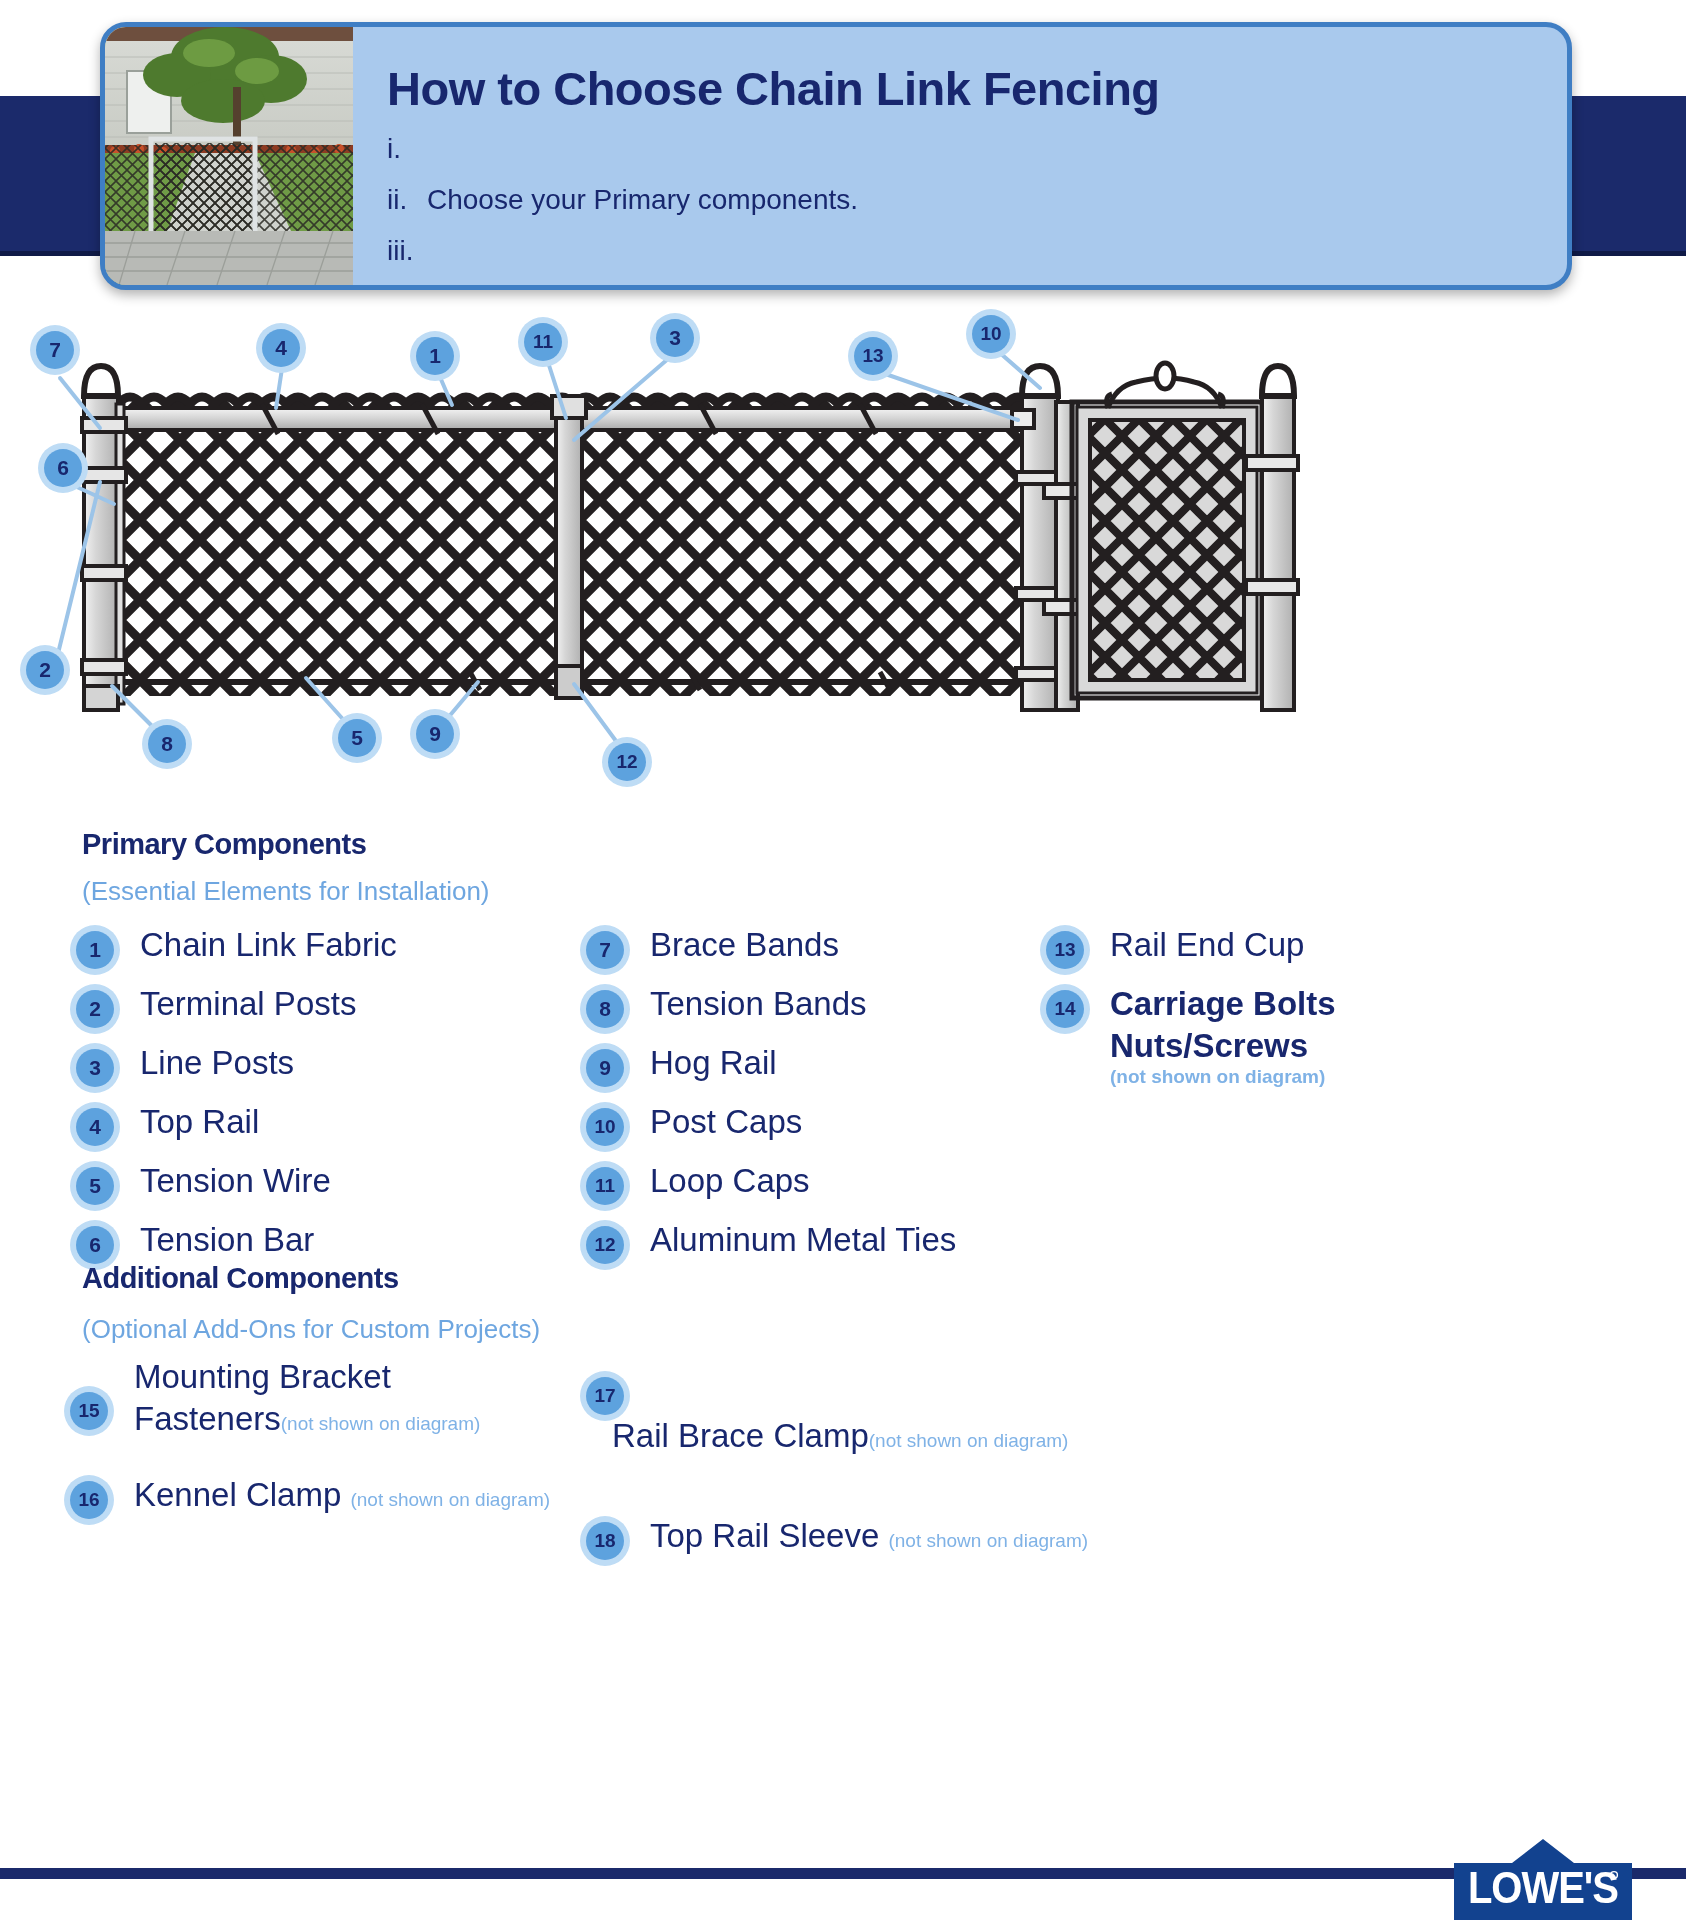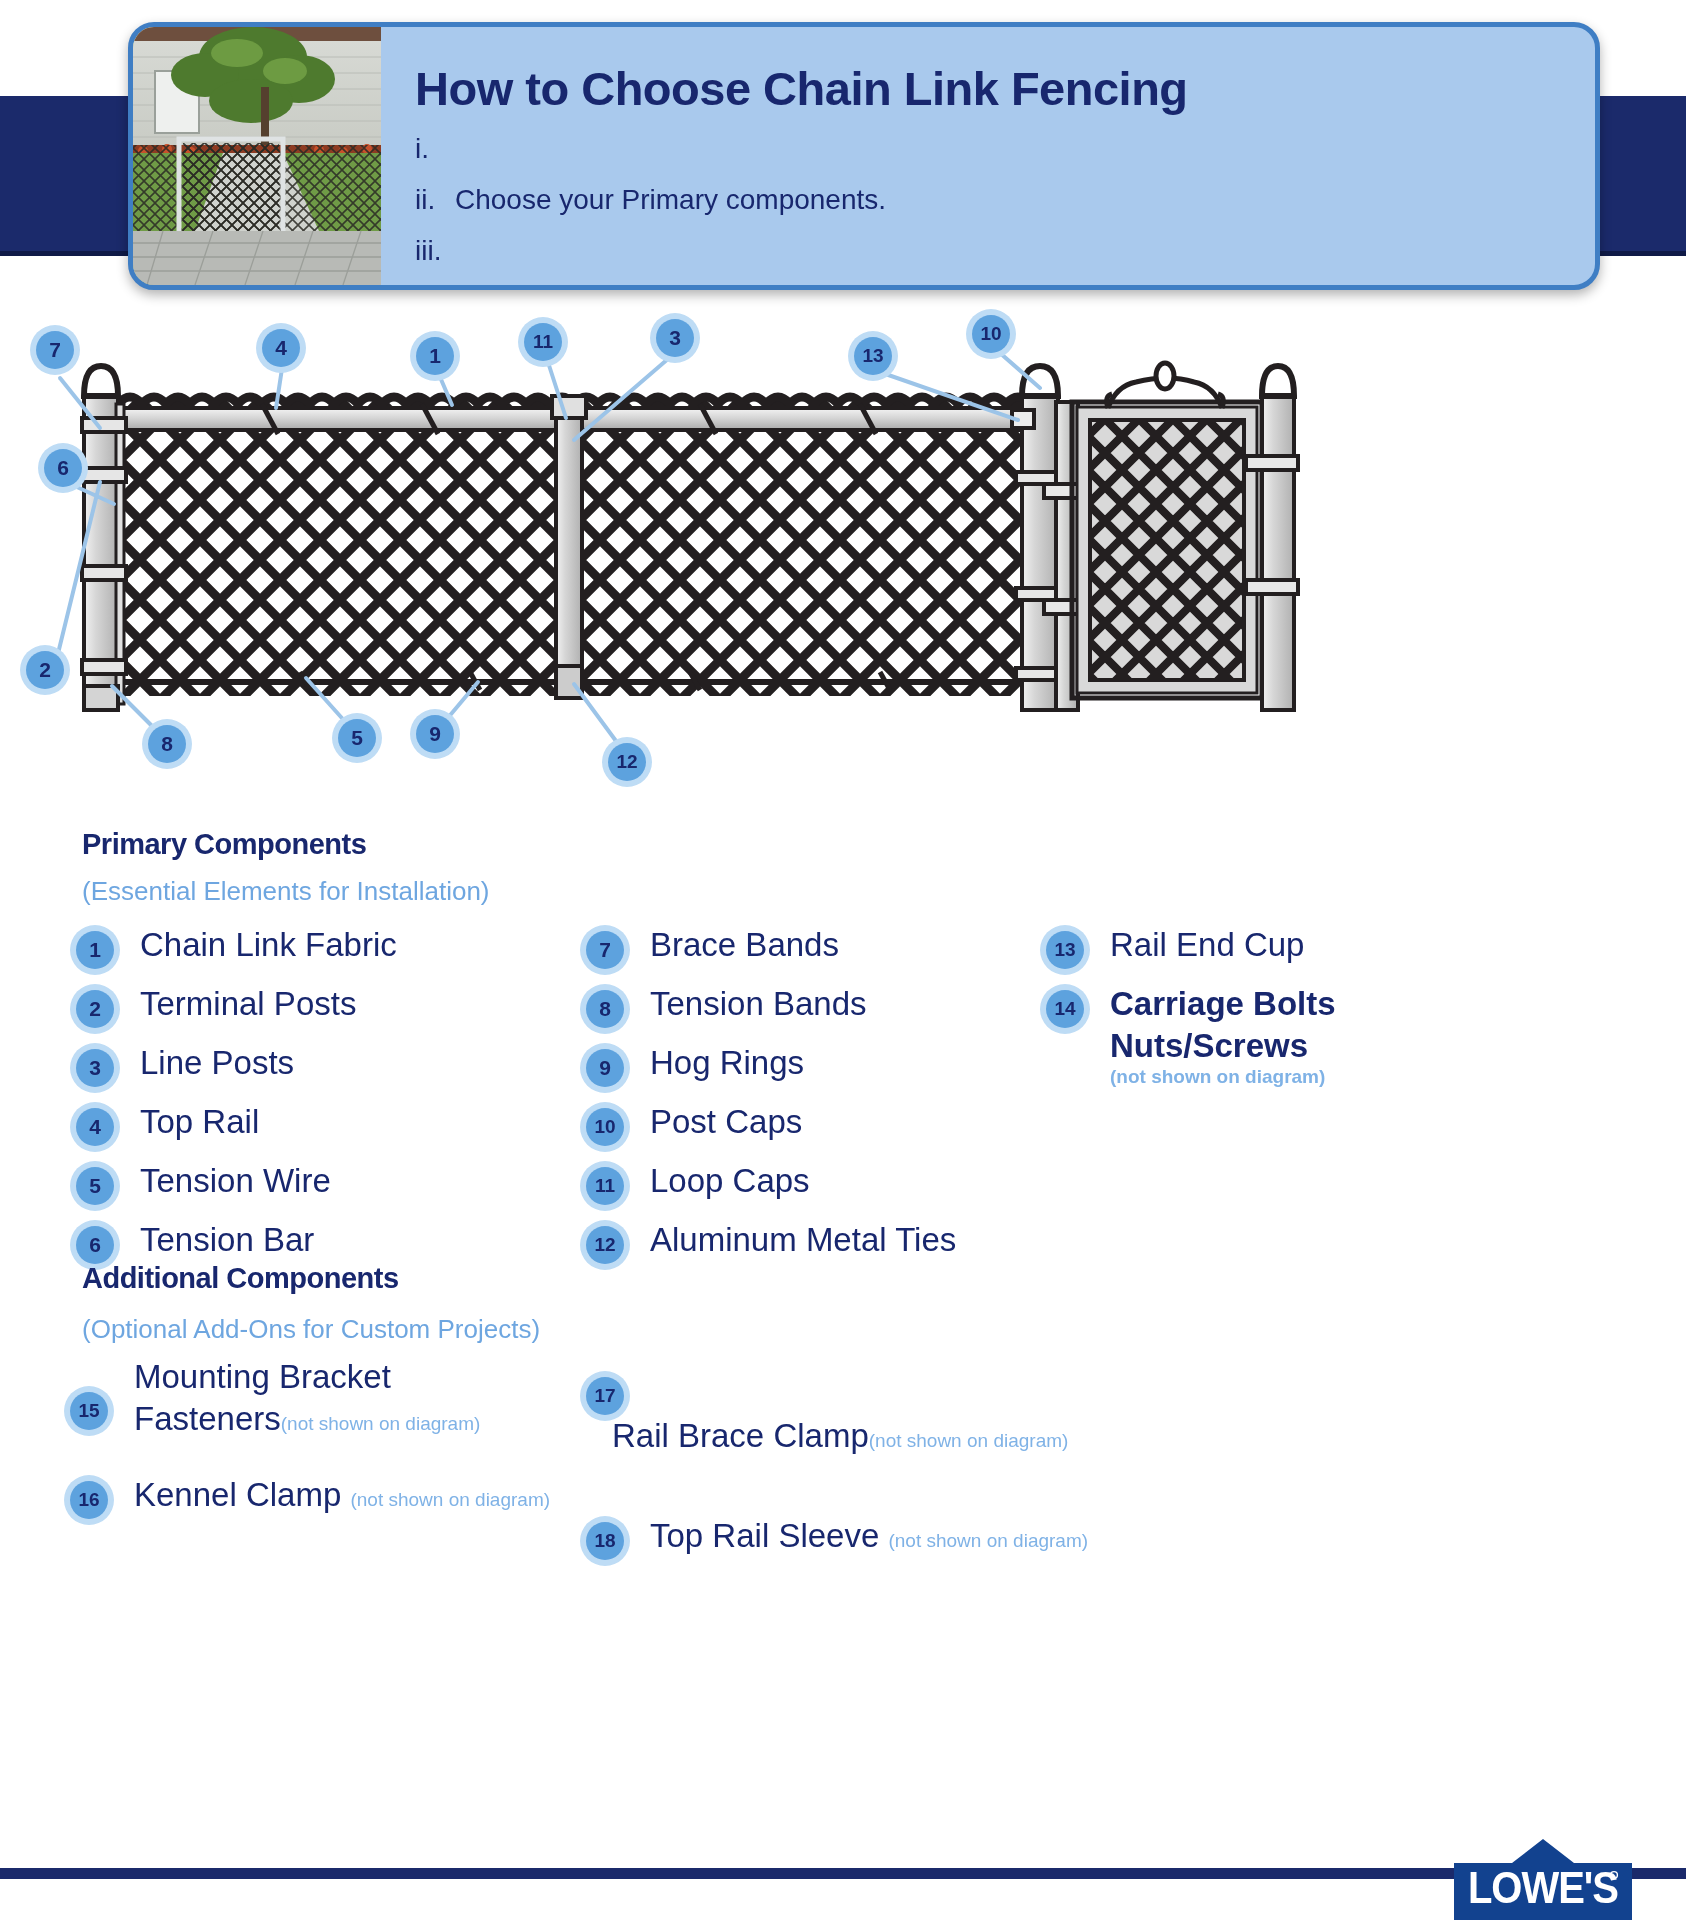--- a/index.html
+++ b/index.html
@@ -38,21 +38,20 @@
     position: absolute;
     left: 100px;
     top: 22px;
     width: 1472px;
     height: 268px;
     background: #a9c9ed;
     border: 5px solid #3f7ec4;
     border-radius: 26px;
     box-shadow: 0 5px 12px rgba(0,0,0,0.30);
     overflow: hidden;
-    margin-left: 28px;
   }
   .header-photo {
     position: absolute;
     left: 0;
     top: 0;
     width: 248px;
     height: 258px;
     overflow: hidden;
     background: #9ab27e;
   }
@@ -449,21 +448,21 @@
     <div class="comp-item">
       <span class="badge">7</span>
       <span class="comp-label">Brace Bands</span>
     </div>
     <div class="comp-item">
       <span class="badge">8</span>
       <span class="comp-label">Tension Bands</span>
     </div>
     <div class="comp-item">
       <span class="badge">9</span>
-      <span class="comp-label">Hog Rings</span>
+      <span class="comp-label">Hog Rail</span>
     </div>
     <div class="comp-item">
       <span class="badge wide">10</span>
       <span class="comp-label">Post Caps</span>
     </div>
     <div class="comp-item">
       <span class="badge wide">11</span>
       <span class="comp-label">Loop Caps</span>
     </div>
     <div class="comp-item">

